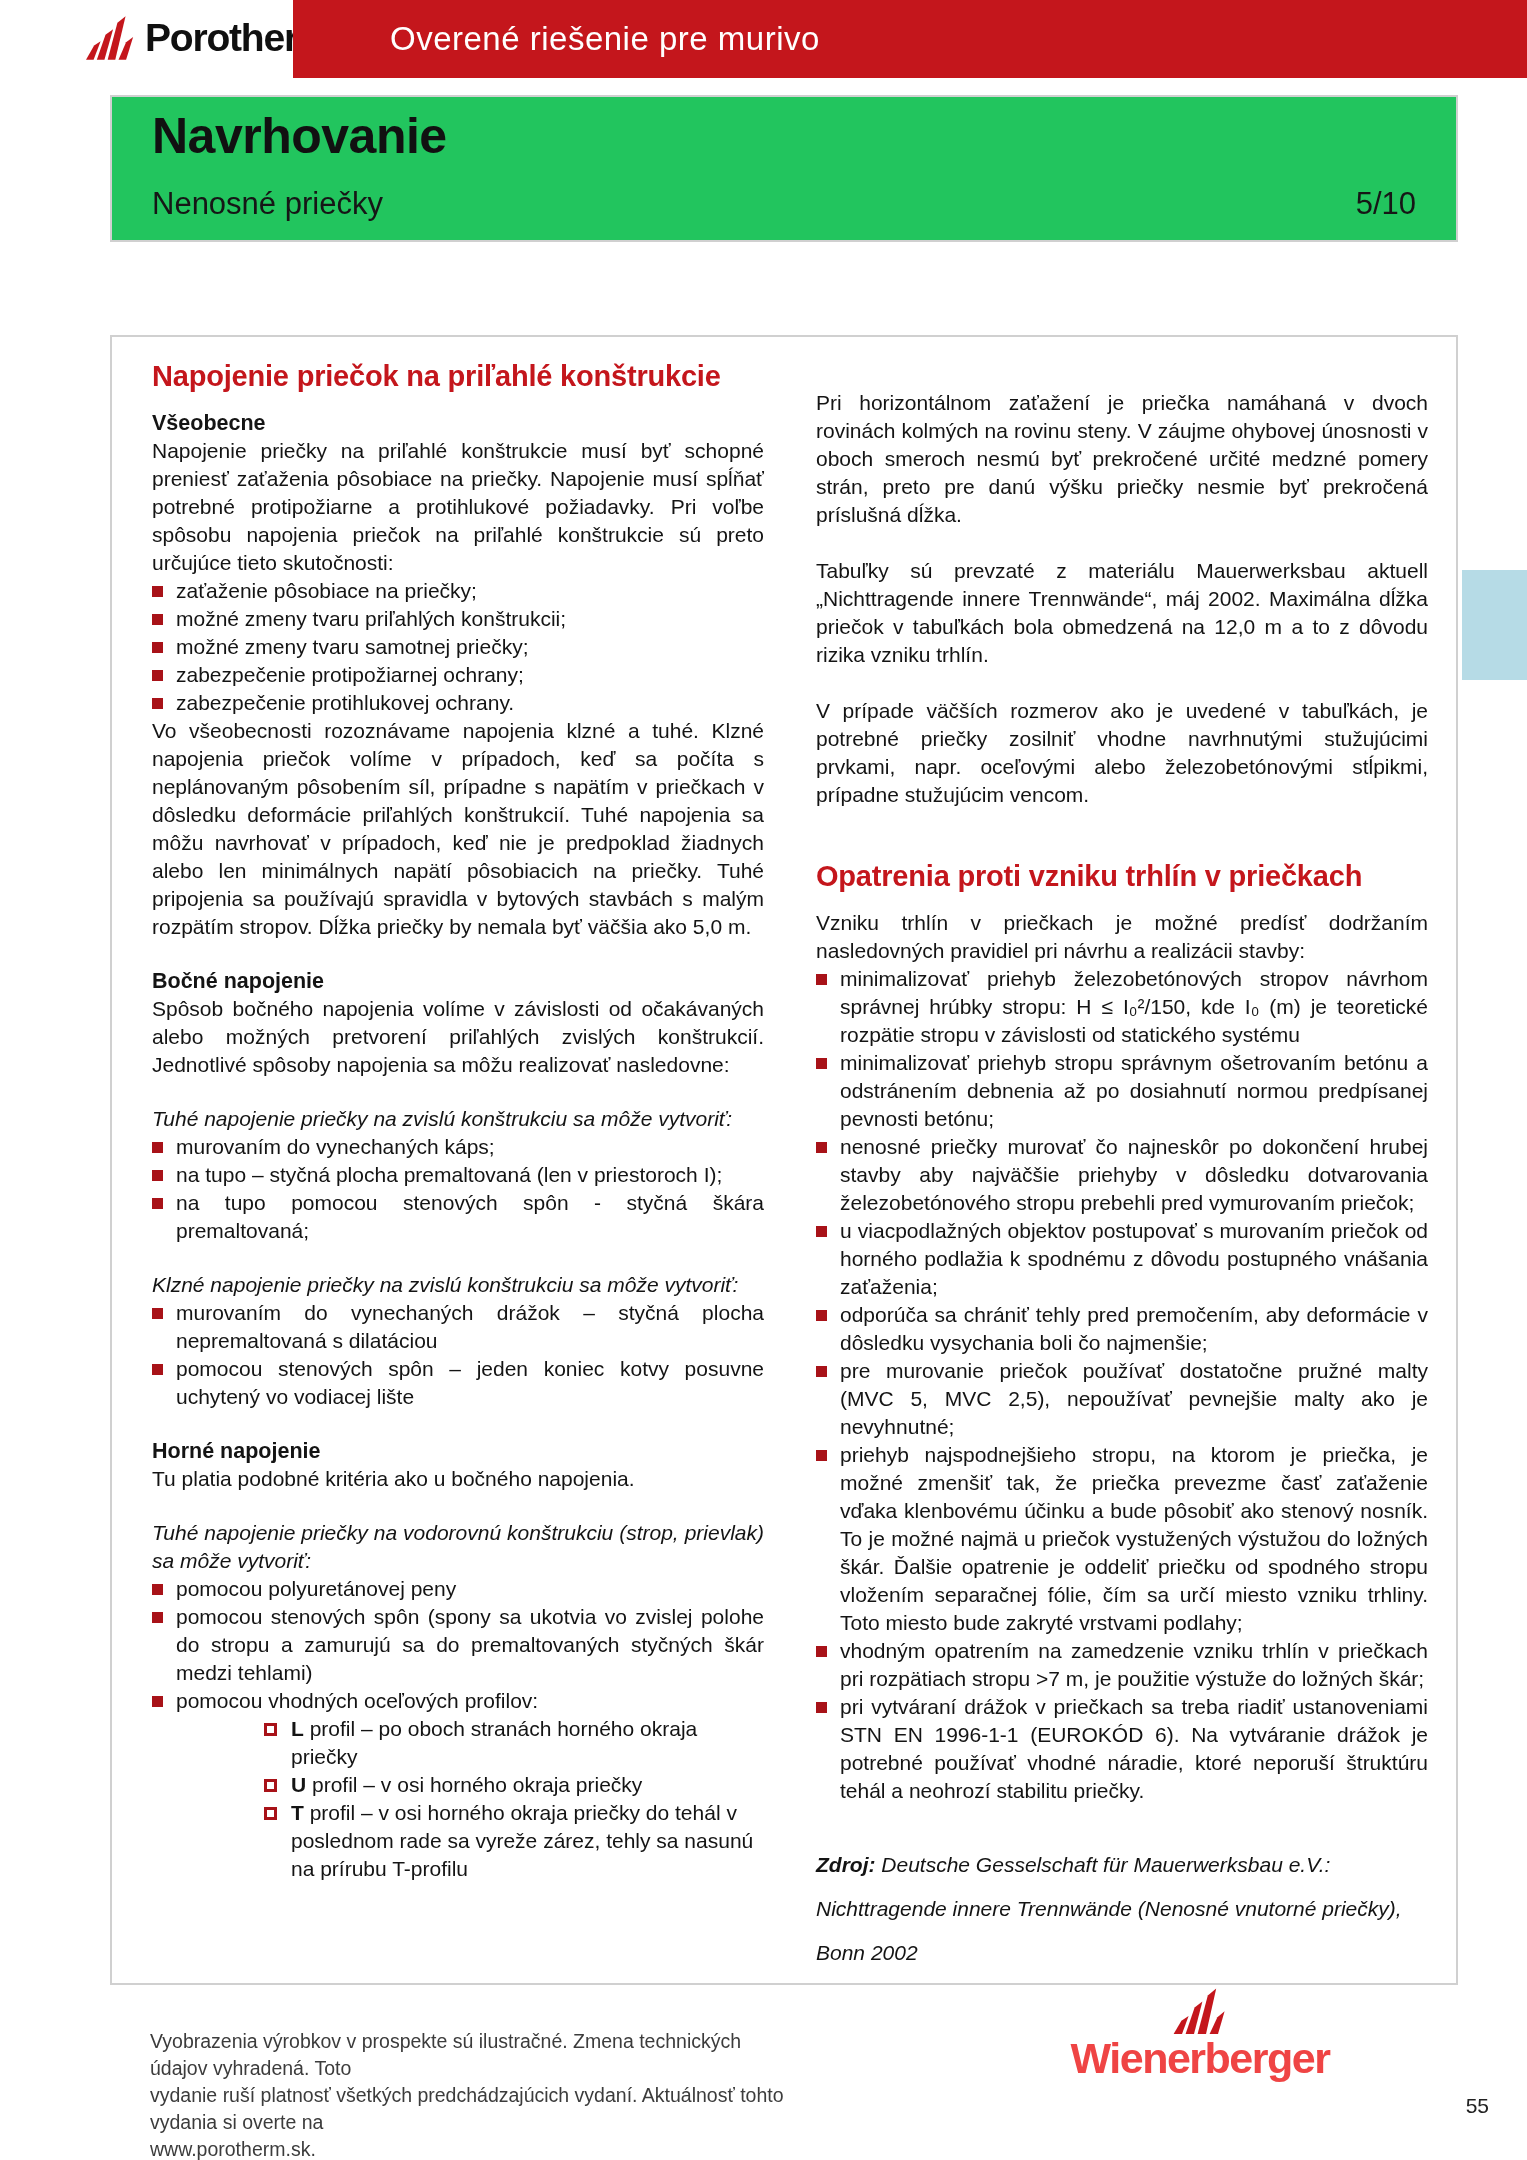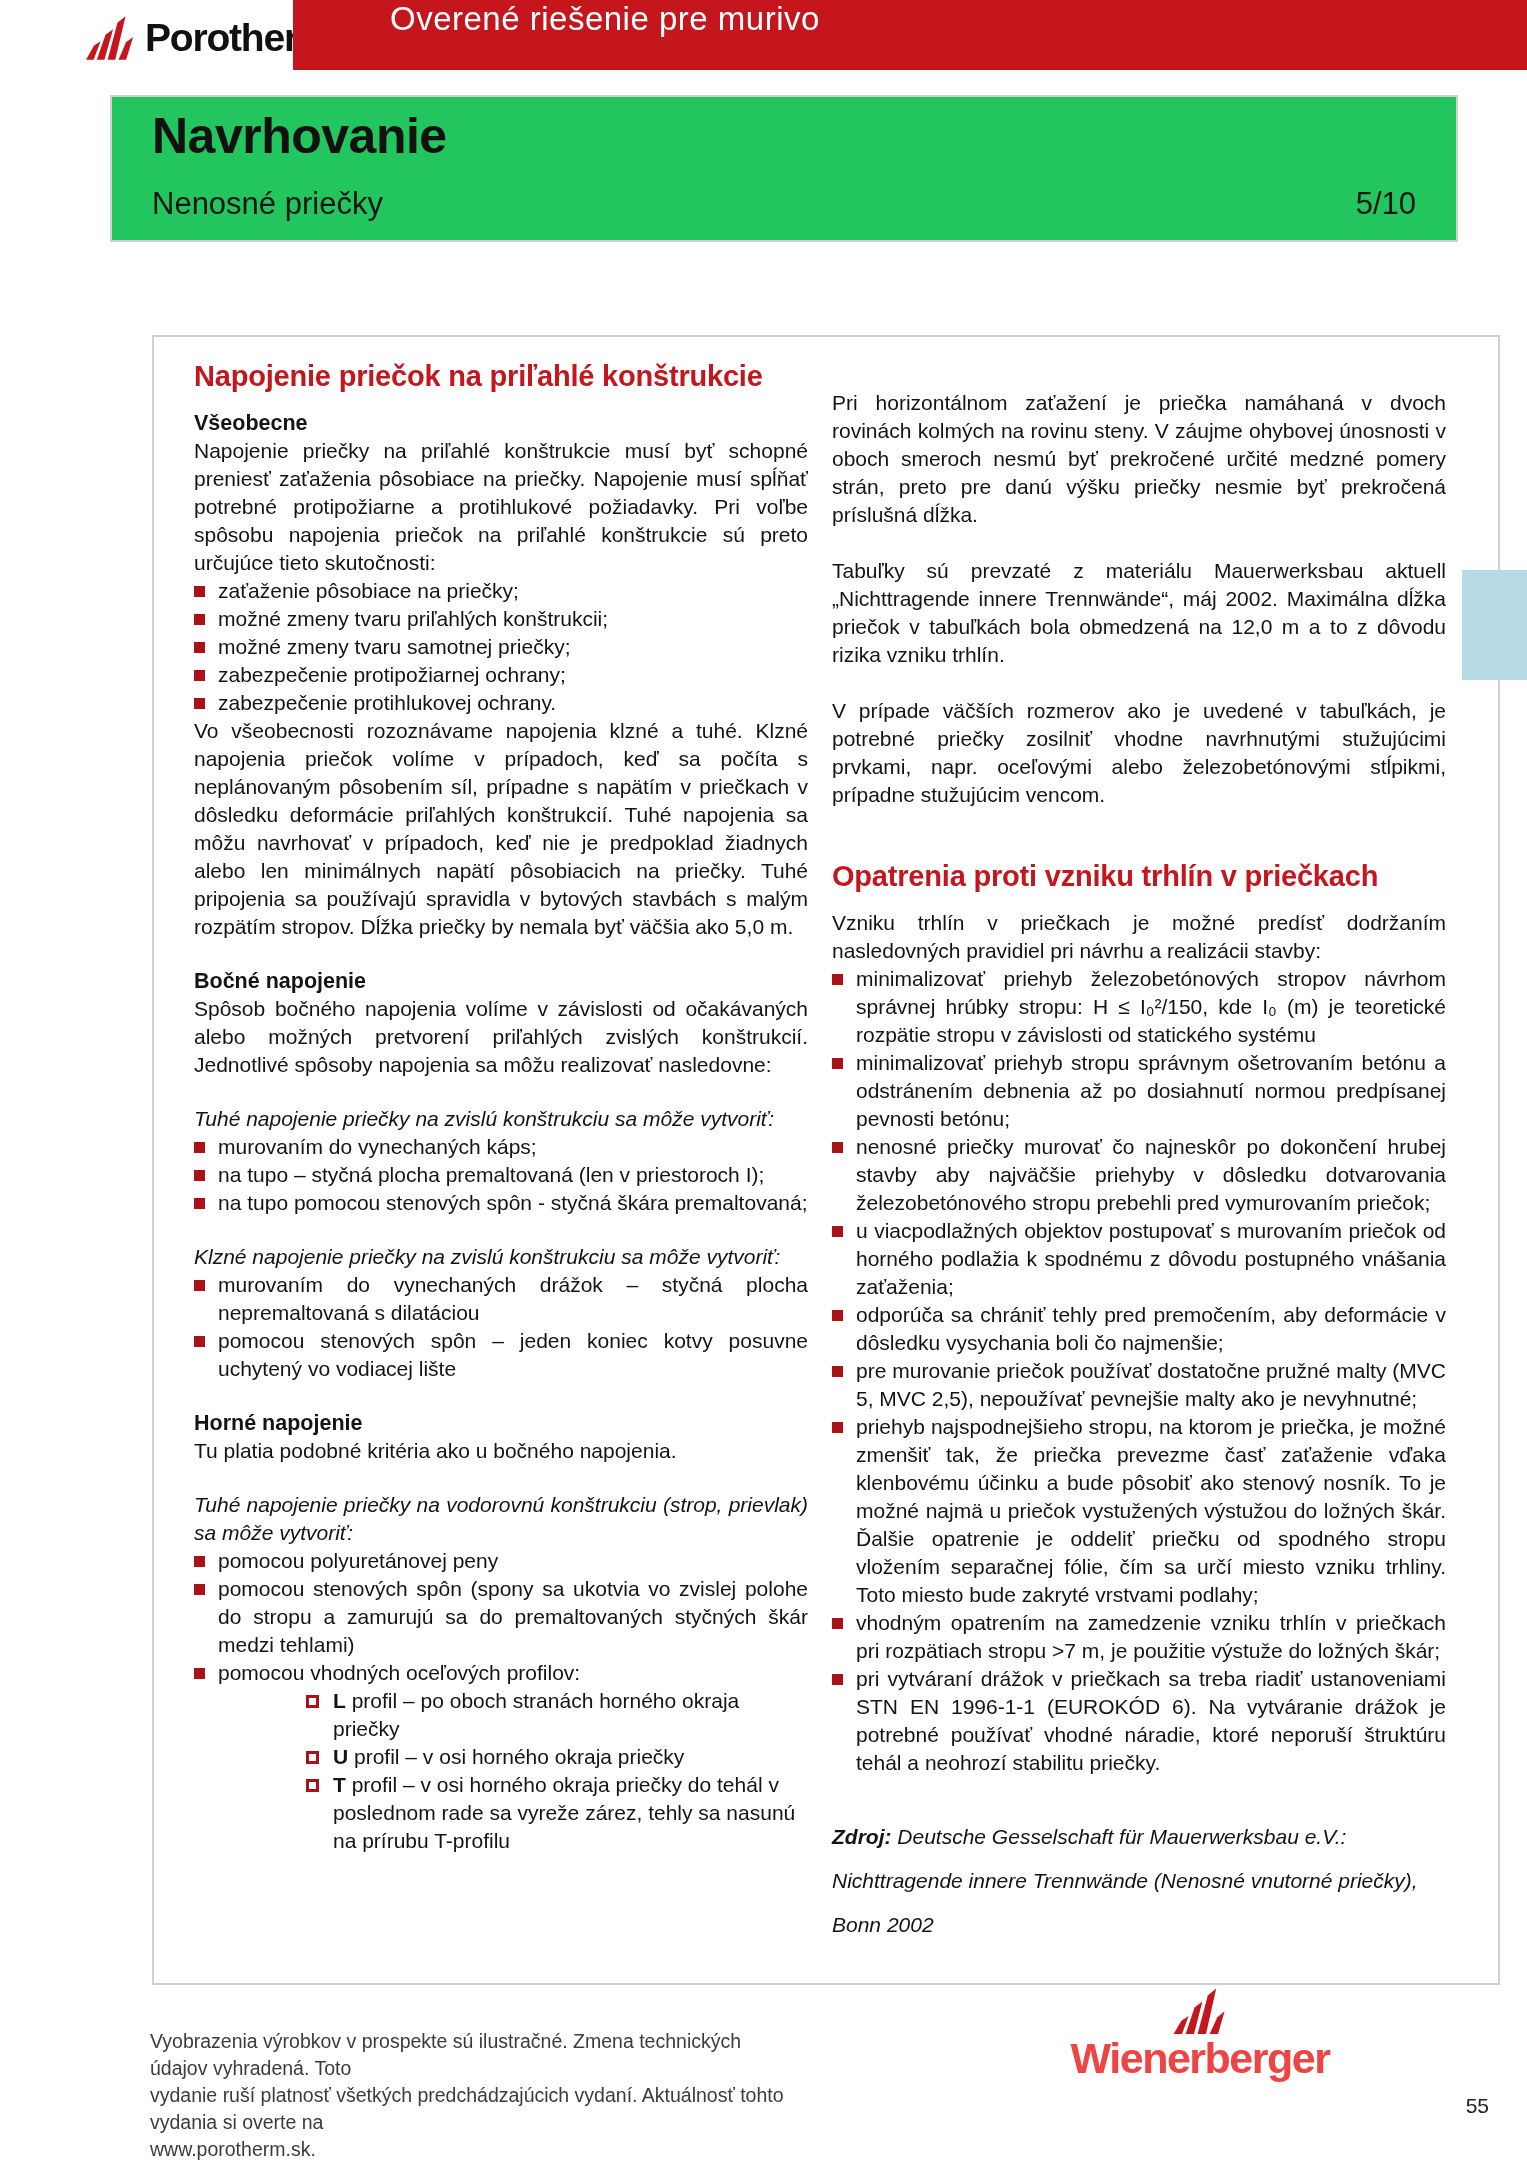--- a/index.html
+++ b/index.html
@@ -10,43 +10,43 @@
     --ink:#141414;
   }
   html,body{margin:0;padding:0;background:#e9e9e9;}
   .page{
     position:relative;width:1527px;height:2160px;background:#ffffff;
     font-family:"Liberation Sans","DejaVu Sans",sans-serif;color:var(--ink);
     overflow:hidden;margin:0 auto;
   }
   
   .banner{
-    position:absolute;left:293px;top:0;width:1234px;height:70px;
-    background:var(--red);display:flex;align-items:flex-start;
+    position:absolute;left:293px;top:0;width:1234px;height:78px;
+    background:var(--red);display:flex;align-items:center;
   }
   .banner .banner-text{margin-left:97px;font-size:33px;font-weight:400;color:#fff;letter-spacing:.5px;}
   .brand-logo{position:absolute;left:86px;top:16px;display:flex;align-items:center;gap:7px;}
   .brand-logo svg{width:52px;height:44px;}
   .brand-logo .logo-text{font-size:39px;font-weight:700;color:#101010;letter-spacing:-1.2px;}
   
   .title-box{
     position:absolute;left:110px;top:95px;width:1348px;height:147px;
     border:2px solid var(--border);box-sizing:border-box;background:#22c55e;
   }
   .title-box h1{margin:10px 0 0 40px;font-size:50px;font-weight:600;letter-spacing:-.5px;color:#111;}
   .subtitle-row{
     position:absolute;left:40px;right:40px;bottom:18px;
     display:flex;justify-content:space-between;align-items:baseline;
     font-size:31px;font-weight:400;color:#161616;
   }
   
   .content-box{
     position:absolute;left:110px;top:335px;width:1348px;height:1650px;
     border:2px solid var(--border);box-sizing:border-box;background:#fff;
-    display:flex;gap:24px;padding:22px 28px 0 40px;overflow:hidden;margin-left:42px;
+    display:flex;gap:52px;padding:22px 28px 0 40px;overflow:hidden;
   }
   .col{width:614px;font-size:21px;line-height:28px;}
   .col.right{padding-top:30px;}
   .red-heading{color:var(--red);font-size:29px;line-height:34px;font-weight:700;margin:0 0 16px 0;letter-spacing:-.2px;}
   .sub-heading{font-size:21.5px;font-weight:700;margin:0;}
   .paragraph{margin:0;text-align:justify;}
   .italic-lead{margin:0;text-align:justify;font-style:italic;}
   ul.bullet-list{list-style:none;margin:0;padding:0;}
   ul.bullet-list>li{position:relative;padding-left:24px;text-align:justify;}
   .sq{position:absolute;left:0;top:9px;width:11px;height:11px;background:var(--bullet);}

